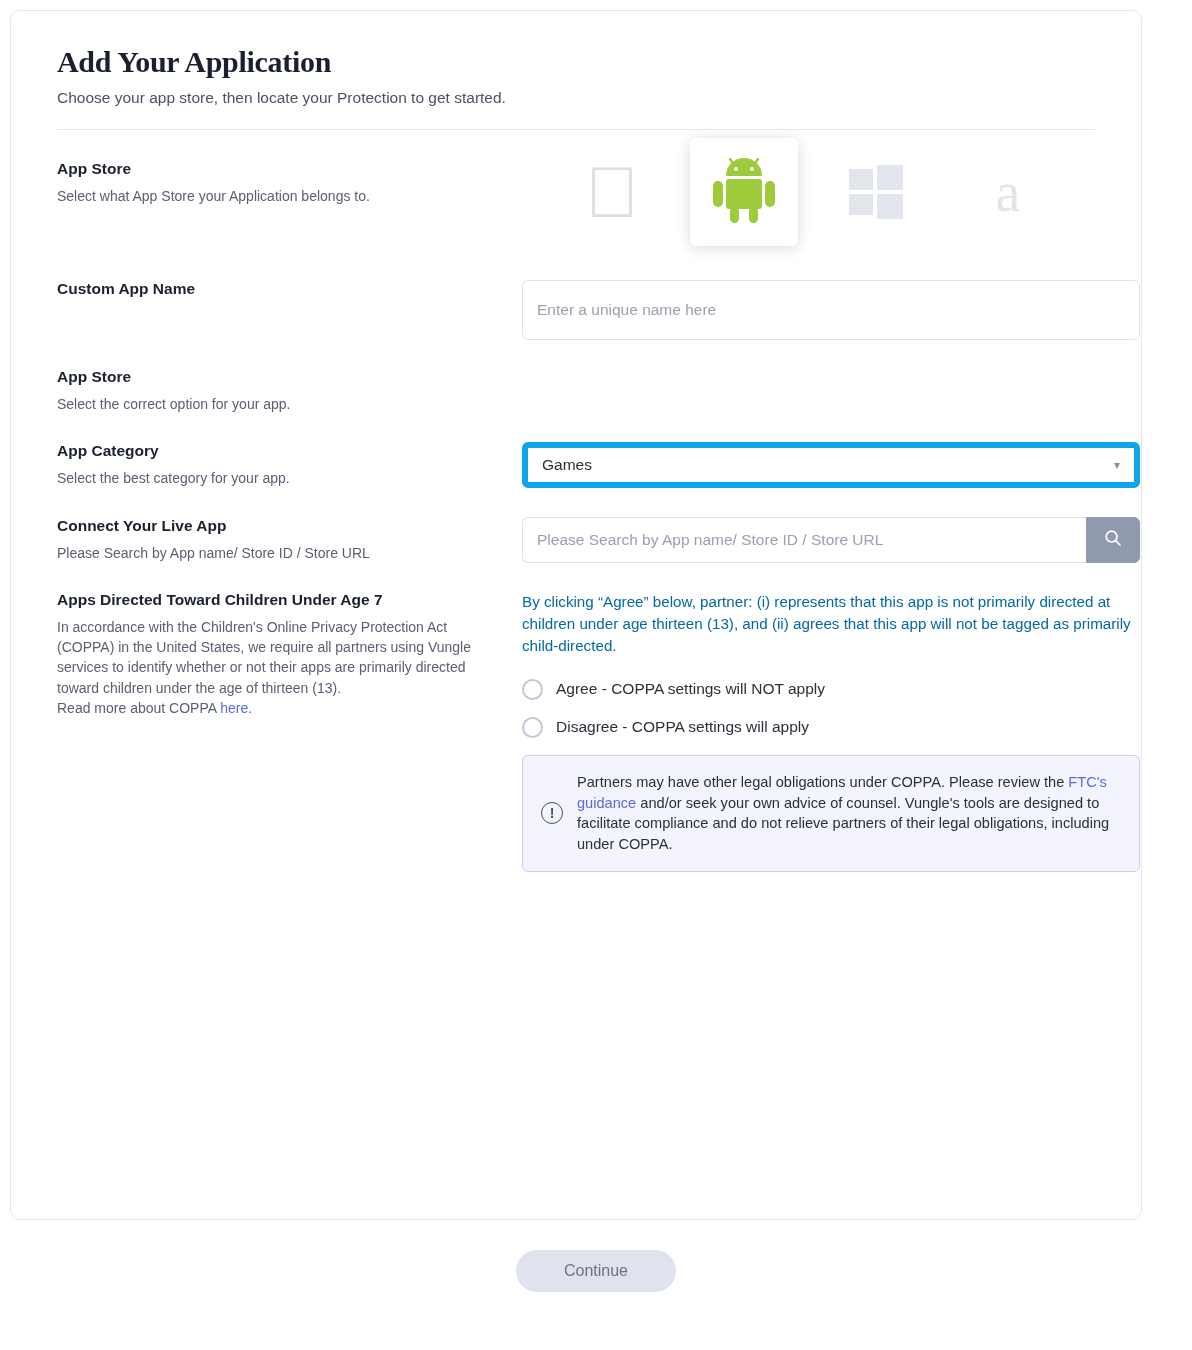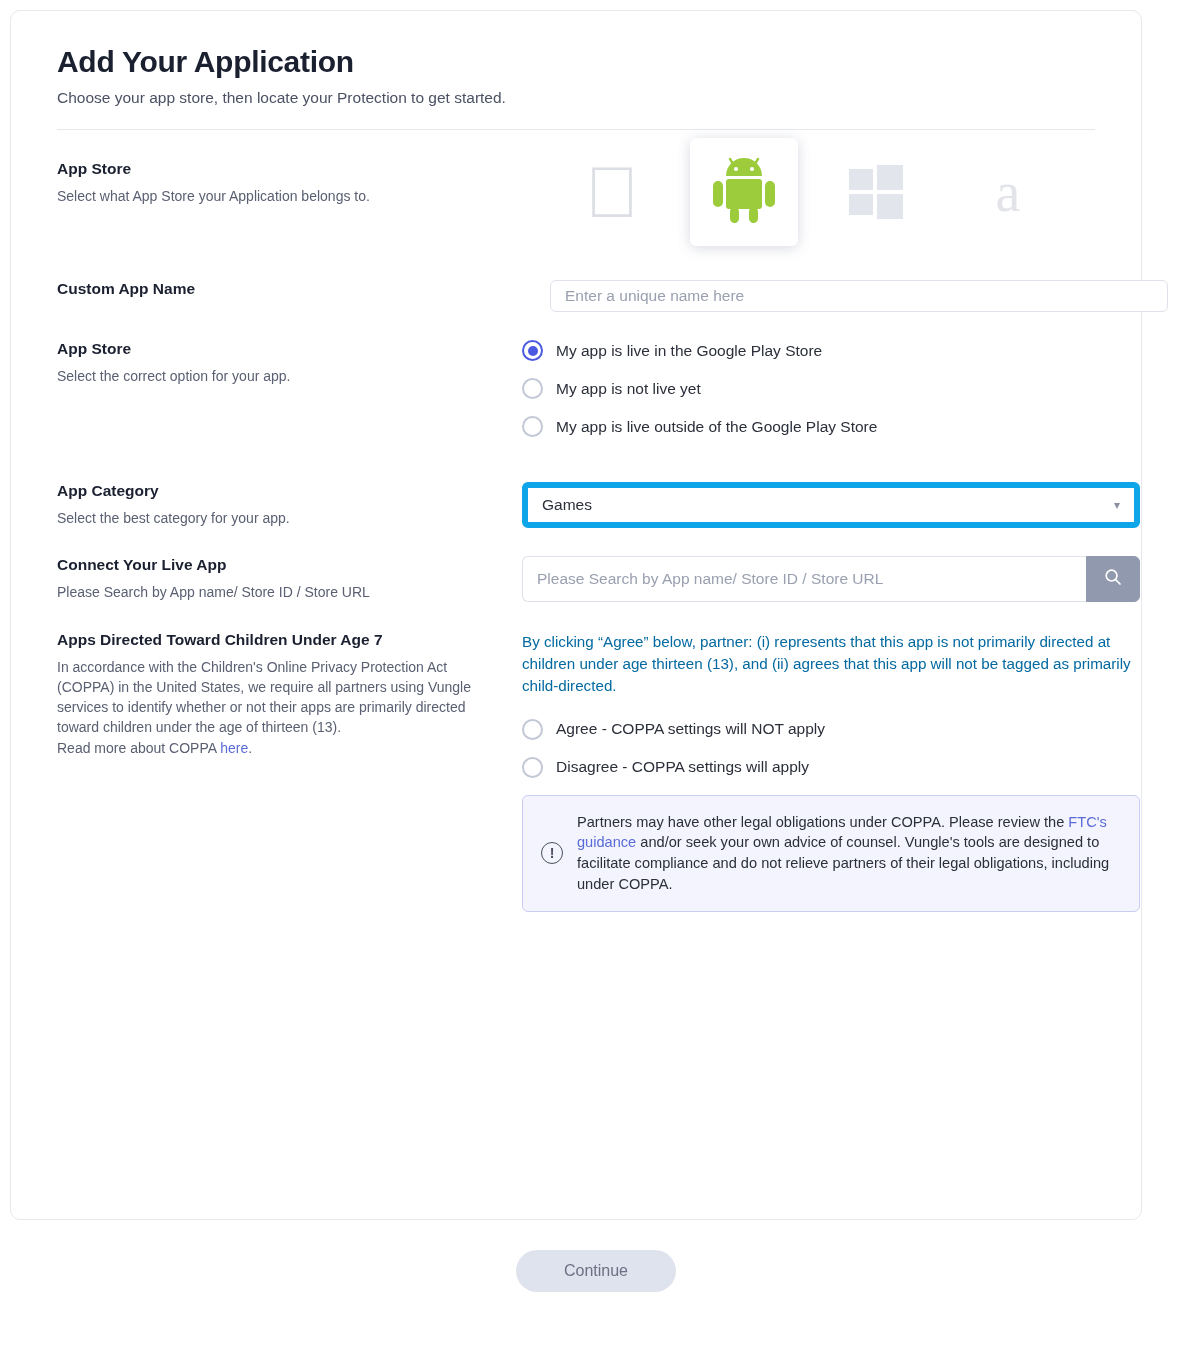--- a/index.html
+++ b/index.html
@@ -26,20 +26,21 @@
   }
   .card-inner {
     padding: 34px 46px 0 46px;
   }
   h1.title {
     font-size: 30px;
     font-weight: bold;
     letter-spacing: -0.3px;
     margin: 0 0 10px 0;
     color: #1b2030;
+    font-family: Liberation Serif, serif;
   }
   .subtitle {
     font-size: 15.5px;
     color: #4b5163;
     margin: 0 0 22px 0;
   }
   .divider {
     height: 1px;
     background: #e6e8ee;
     margin: 0 0 30px 0;
@@ -86,30 +87,29 @@
   .store-tile.selected {
     background: #ffffff;
     box-shadow: 0 2px 14px rgba(60,70,110,0.20);
   }
   .apple-glyph { font-size: 72px; color: #dcdee5; line-height: 1; }
   .windows-glyph { width: 54px; height: 54px; display:block; }
   .amazon-glyph { font-size: 56px; color: #e2e4ea; line-height: 1; font-family: "Liberation Serif", serif;}
 
   
   .text-input {
-    width: 618px; height: 32px;
+    width: 618px; height: 60px;
     border: 1px solid #dfe2ea;
     border-radius: 6px;
     padding: 0 14px;
     font-size: 15.5px;
     color: #2b2f3a;
     background: #fff;
     outline: none;
     font-family: "Liberation Sans", sans-serif;
-    margin-left: 28px;
   }
   .text-input::placeholder { color: #9aa0b0; }
 
   .select-wrap {
     width: 618px; height: 46px;
     border: 6px solid #0ea5e9;
     border-radius: 6px;
     display: flex; align-items: center;
     padding: 0 14px;
     font-size: 15.5px;
@@ -296,34 +296,20 @@
         <div class="col-field">
           <input class="text-input" type="text" placeholder="Enter a unique name here" style="">
         </div>
       </div>
 
       <div class="row" style="margin-top:28px;">
         <div class="col-label">
           <div class="lbl">App Store</div>
           <div class="help">Select the correct option for your app.</div>
         </div>
-        <div class="col-field">
-          <div class="radio-line">
-            <span class="radio checked"></span>
-            <span class="radio-label">My app is live in the Google Play Store</span>
-          </div>
-          <div class="radio-line">
-            <span class="radio"></span>
-            <span class="radio-label">My app is not live yet</span>
-          </div>
-          <div class="radio-line">
-            <span class="radio"></span>
-            <span class="radio-label">My app is live outside of the Google Play Store</span>
-          </div>
-        </div>
       </div>
 
       <div class="row" style="margin-top:22px;">
         <div class="col-label">
           <div class="lbl">App Category</div>
           <div class="help">Select the best category for your app.</div>
         </div>
         <div class="col-field">
           <div class="select-wrap">
             <span>Games</span>

